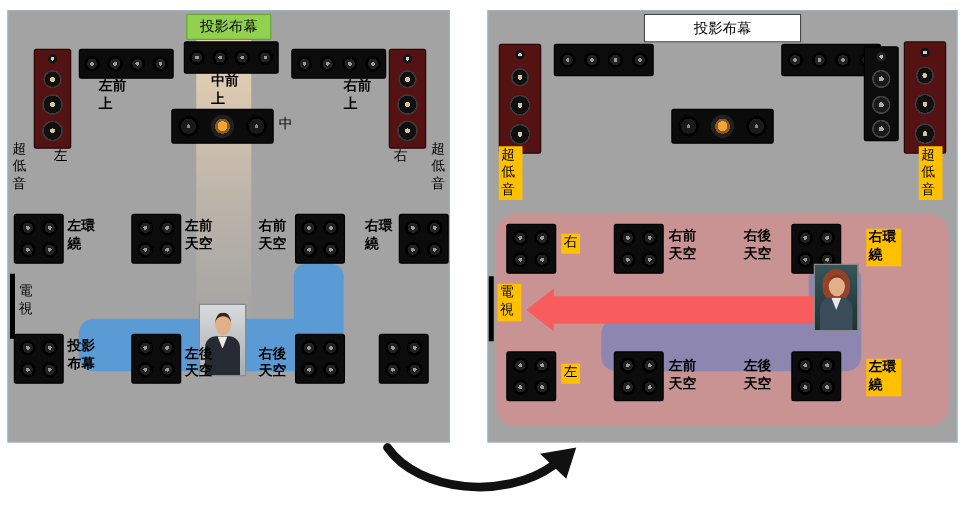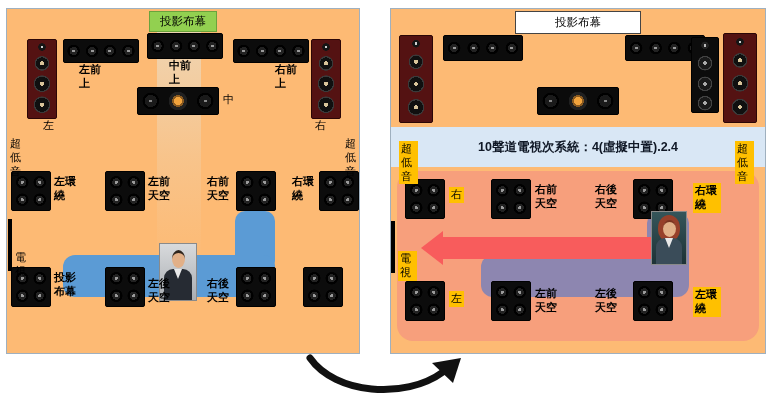--- a/index.html
+++ b/index.html
@@ -1,18 +1,18 @@
 <!DOCTYPE html>
 <html><head>
 <meta charset="utf-8">
 <style>
   html,body{margin:0;padding:0;background:#fff;}
   .canvas{position:relative;width:770px;height:408px;background:#fff;overflow:hidden;
           font-family:"Liberation Sans","DejaVu Sans",sans-serif;color:#000;}
-  .panel{position:absolute;background:#fdba74;border:1px solid #9fb0bf;}
+  .panel{position:absolute;background:#a3a3a3;border:1px solid #9fb0bf;}
   #left-panel{left:6px;top:8px;width:352px;height:344px;}
   #right-panel{left:390px;top:8px;width:374px;height:344px;}
 
   .greenbadge{position:absolute;left:50%;transform:translateX(-50%);top:2px;background:#92d050;
               border:1px solid #6aa33c;padding:2px 10px;font-size:11.5px;z-index:6;white-space:nowrap;}
   .screenbox{position:absolute;left:50%;transform:translateX(-50%);top:2px;width:124px;background:#fff;
              border:1px solid #444;text-align:center;font-size:11.5px;padding:3px 0;z-index:6;}
 
   .beam{position:absolute;z-index:0;background:linear-gradient(to bottom,
         rgba(238,214,182,0.95) 0%, rgba(238,214,182,0.35) 55%, rgba(238,214,182,0) 100%);}
@@ -42,21 +42,21 @@
        radial-gradient(circle at 50% 62%, #aaa 0 2px, #1a1a1a 2px 6px, #444 6px 7px, transparent 7.5px),
        radial-gradient(circle at 50% 88%, #aaa 0 2px, #1a1a1a 2px 6px, #444 6px 7px, transparent 7.5px);}
   .cspk{position:absolute;width:80px;height:26px;background-color:#0b0b0b;border:1px solid #000;
        border-radius:2px;z-index:2;background-image:
        radial-gradient(circle at 16% 50%, #888 0 1.5px, #1a1a1a 1.5px 6px, #000 6px 8px, transparent 8.5px),
        radial-gradient(circle at 84% 50%, #888 0 1.5px, #1a1a1a 1.5px 6px, #000 6px 8px, transparent 8.5px),
        radial-gradient(circle at 50% 50%, #f2a33c 0 4px, #8a5a20 4px 6px, #202020 6px 9px, transparent 9.5px);}
 
   .lbl{position:absolute;font-size:11px;line-height:1.25;color:#000;z-index:4;word-break:break-all;}
   .w2{width:24px;font-weight:bold;}
-  .vlbl{width:13px;margin-top:24px;}
+  .vlbl{width:13px;}
   .olbl{background:#ffc000;padding:1px 2px;z-index:5;}
   .band{position:absolute;left:0;right:0;height:40px;background:#d9e7f5;z-index:1;}
   .band-title{font-weight:bold;font-size:12.5px;text-align:center;line-height:40px;color:#101826;}
 
   .pink{position:absolute;background:rgba(242,132,132,0.5);border-radius:16px;z-index:0;}
   .bpath{position:absolute;z-index:1;border-radius:10px;}
   .bpath.blue{background:#5b9bd5;}
   .bpath.purple{background:#8d86b0;}
   .tvbar{position:absolute;background:#000;z-index:2;}
 
@@ -141,23 +141,20 @@
     <div class="tower" style="left:8px;top:26px;width:32px;height:86px;"></div>
     <div class="hspk" style="left:52px;top:26px;width:78px;height:24px;"></div>
     <div class="hspk" style="left:234px;top:26px;width:78px;height:24px;"></div>
     <div class="btower" style="left:300px;top:28px;width:26px;height:74px;"></div>
     <div class="tower" style="left:332px;top:24px;width:32px;height:88px;"></div>
     <div class="cspk" style="left:146px;top:78px;"></div>
 
     <div class="lbl vlbl olbl" style="left:8px;top:108px;width:15px;">超低音</div>
     <div class="lbl vlbl olbl" style="left:344px;top:108px;width:15px;">超低音</div>
 
-    <div class="band" style="top:118px;">
-      <div class="band-title">10聲道電視次系統：4(虛擬中置).2.4</div>
-    </div>
 
     <div class="pink" style="left:6px;top:162px;width:362px;height:170px;"></div>
 
     <div class="spk" style="left:14px;top:170px;"></div>
     <div class="lbl olbl" style="left:58px;top:178px;">右</div>
     <div class="spk" style="left:100px;top:170px;"></div>
     <div class="lbl w2" style="left:144px;top:174px;">右前天空</div>
     <div class="lbl w2" style="left:204px;top:174px;">右後天空</div>
     <div class="spk" style="left:242px;top:170px;"></div>
     <div class="lbl w2 olbl" style="left:302px;top:174px;">右環繞</div>

